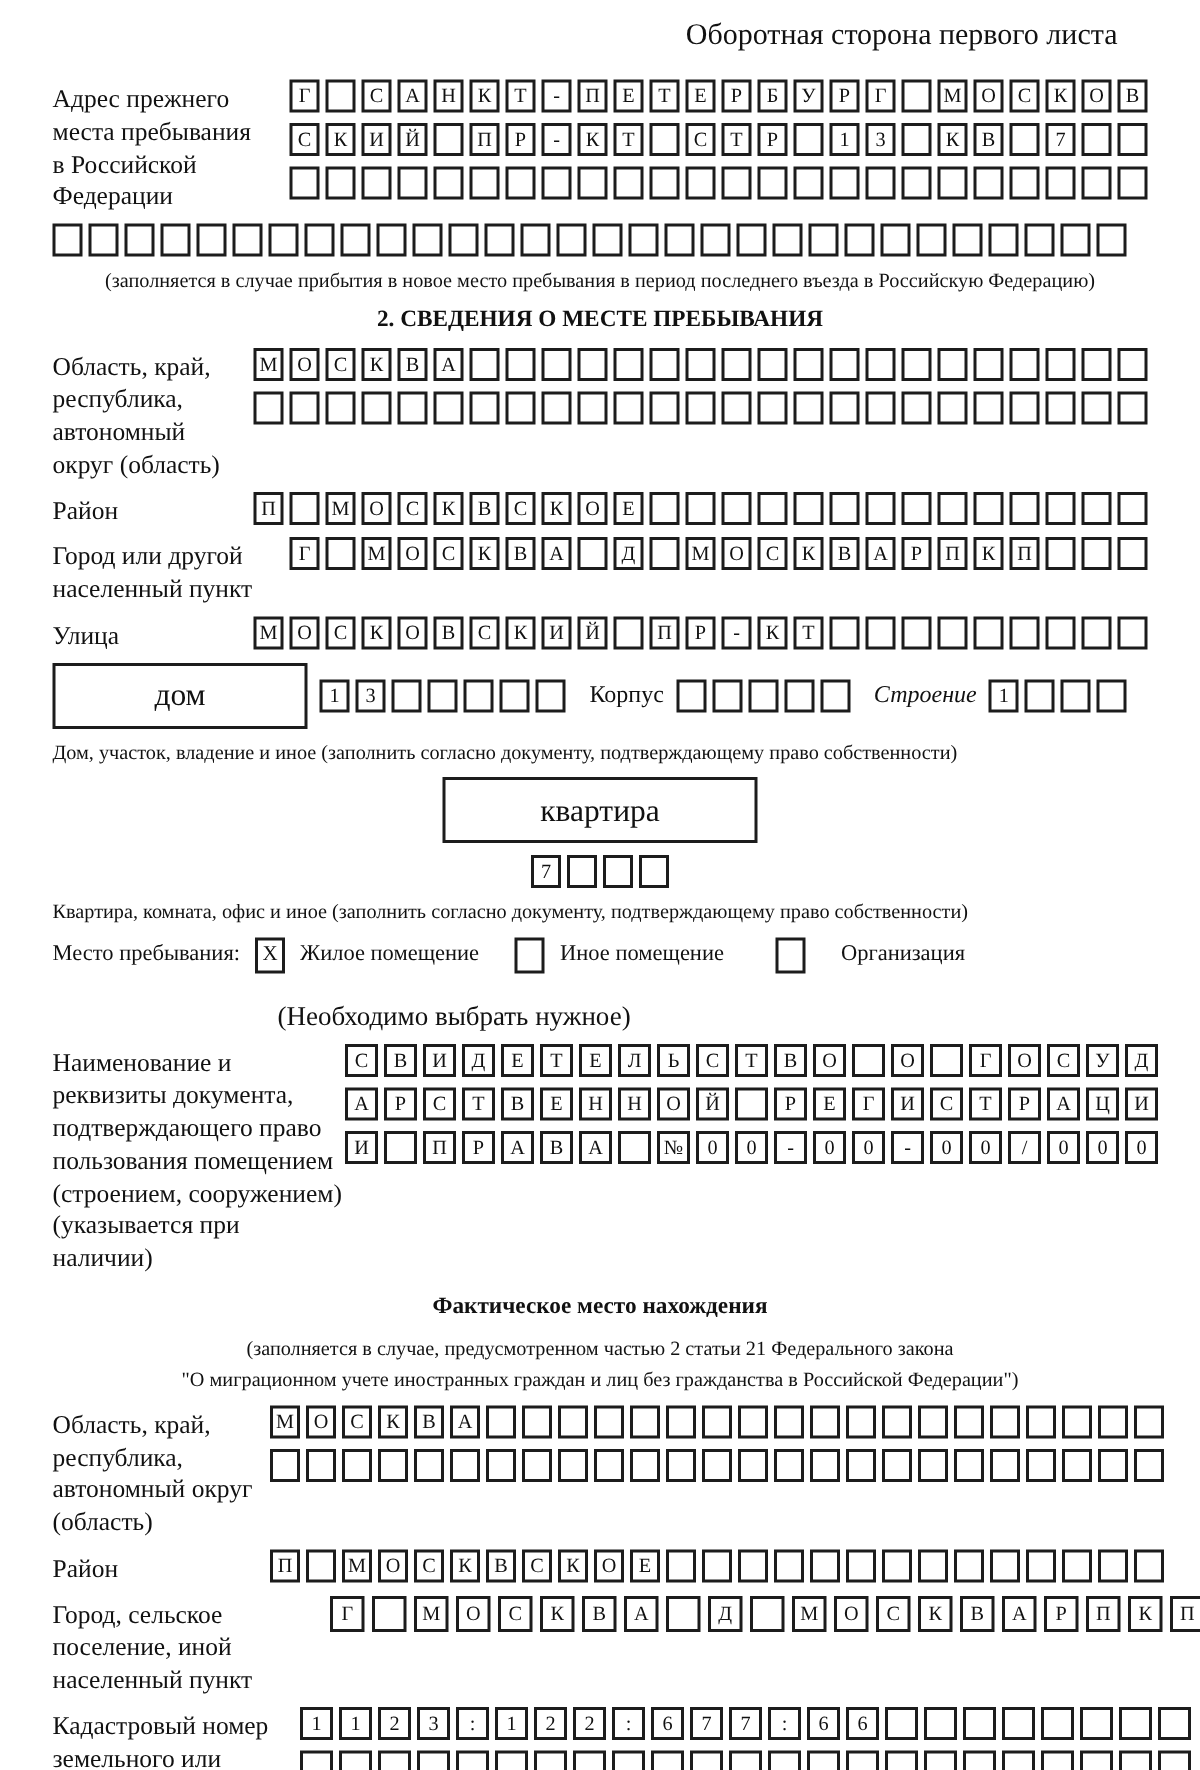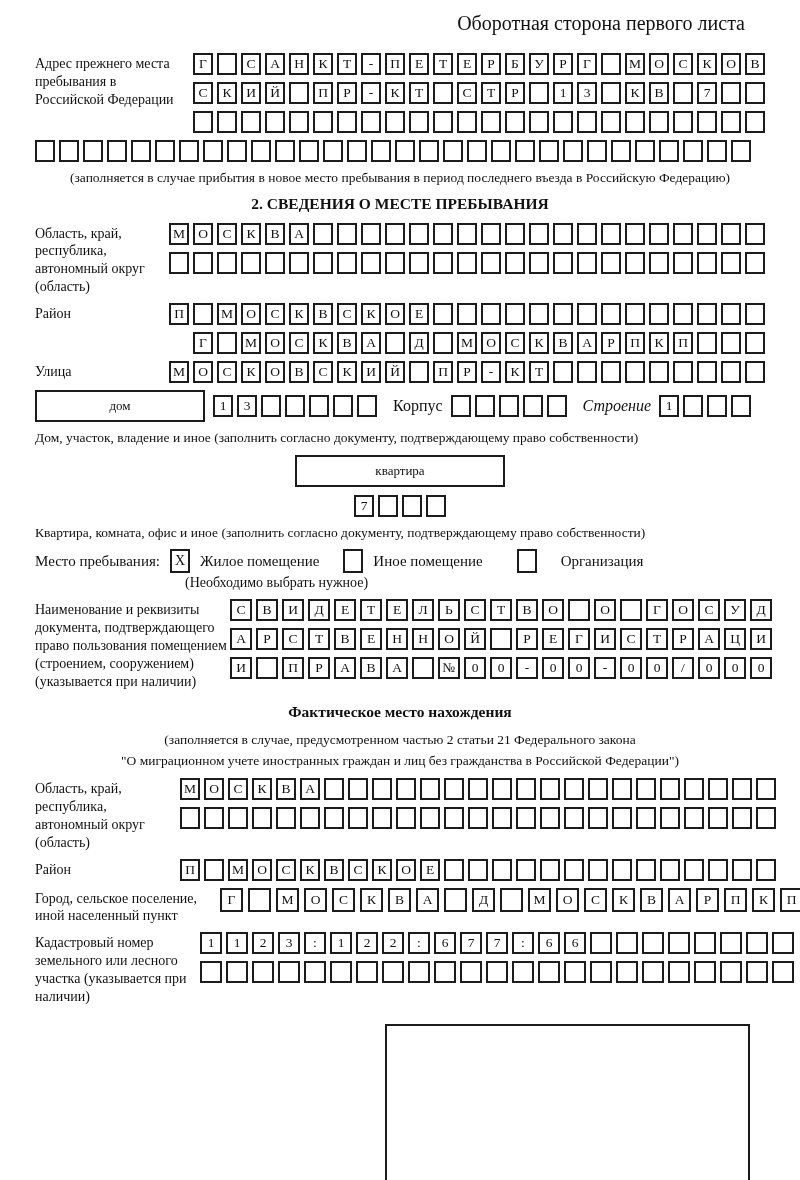--- a/index.html
+++ b/index.html
@@ -5,49 +5,49 @@
   * { margin:0; padding:0; box-sizing:border-box; }
   html,body { background:#fff; }
   body {
     width:800px; height:1180px; margin:0 auto;
     font-family:"Liberation Serif","DejaVu Serif",serif;
     color:#111; padding:12px 35px 10px 35px; overflow:hidden;
   }
   .hdr-note { text-align:right; font-size:20px; margin-bottom:18px; padding-right:20px; }
 
   .frow { display:flex; align-items:flex-start; margin-bottom:7px; }
-  .flabel { font-size:14px; line-height:1.28; flex:0 0 auto; padding-top:2px; }
+  .flabel { font-size:17px; line-height:1.28; flex:0 0 auto; padding-top:2px; }
   .cells { display:flex; gap:4px; margin-left:auto; }
   .rows  { display:flex; flex-direction:column; gap:7px; margin-left:auto; }
   .rows .cells { margin-left:0; justify-content:flex-end; }
   .cell {
     width:20px; height:22px; border:2px solid #1c1c1c; background:#fff;
     display:flex; align-items:center; justify-content:center;
     font-size:13.5px; flex:0 0 auto;
   }
   .p26 .cell { width:22px; }
   .p28 .cells { gap:5px; }
   .p28 .cell { width:23px; height:24px; }
 
   .caption { font-size:13.5px; margin:2px 0 8px 0; line-height:1.3; }
   .caption.center { text-align:center; }
   .sec-title { text-align:center; font-weight:bold; font-size:15.5px; margin:6px 0 10px 0; }
 
   .typebox {
-    border:2px solid #1c1c1c; height:32px; display:flex; align-items:center;
-    justify-content:center; font-size:13px; flex:0 0 auto;
+    border:2px solid #1c1c1c; height:44px; display:flex; align-items:center;
+    justify-content:center; font-size:21px; flex:0 0 auto;
   }
   .inline-lbl { font-size:16px; padding-top:4px; flex:0 0 auto; }
 
   .cbox {
     width:20px; height:24px; border:2px solid #1c1c1c; display:flex; align-items:center;
     justify-content:center; font-size:14px; flex:0 0 auto;
   }
-  .stay-row { display:flex; align-items:center; gap:10px; font-size:15px; margin-bottom:2px; }
-  .stay-hint { font-size:14px; margin:0 0 8px 150px; }
+  .stay-row { display:flex; align-items:center; gap:10px; font-size:15px; margin-bottom:18px; }
+  .stay-hint { font-size:18px; margin:0 0 8px 150px; }
 
   .confirm-wrap { width:385px; margin-left:auto; margin-right:5px; margin-top:18px; }
   .confirm-box { width:365px; height:175px; border:2px solid #1c1c1c; margin:0 auto; }
 </style>
 </head>
 <body>
 
 <div class="hdr-note">Оборотная сторона первого листа</div>
 
 <div class="frow">
@@ -256,20 +256,21 @@
       <span class="cell"></span>
       <span class="cell"></span>
       <span class="cell"></span>
       <span class="cell"></span>
       <span class="cell"></span>
       <span class="cell"></span>
     </div>
 </div>
 
 <div class="frow">
+  <div class="flabel" style="width:135px;">Город или другой населенный пункт</div>
   <div class="cells">
       <span class="cell">Г</span>
       <span class="cell"></span>
       <span class="cell">М</span>
       <span class="cell">О</span>
       <span class="cell">С</span>
       <span class="cell">К</span>
       <span class="cell">В</span>
       <span class="cell">А</span>
       <span class="cell"></span>

